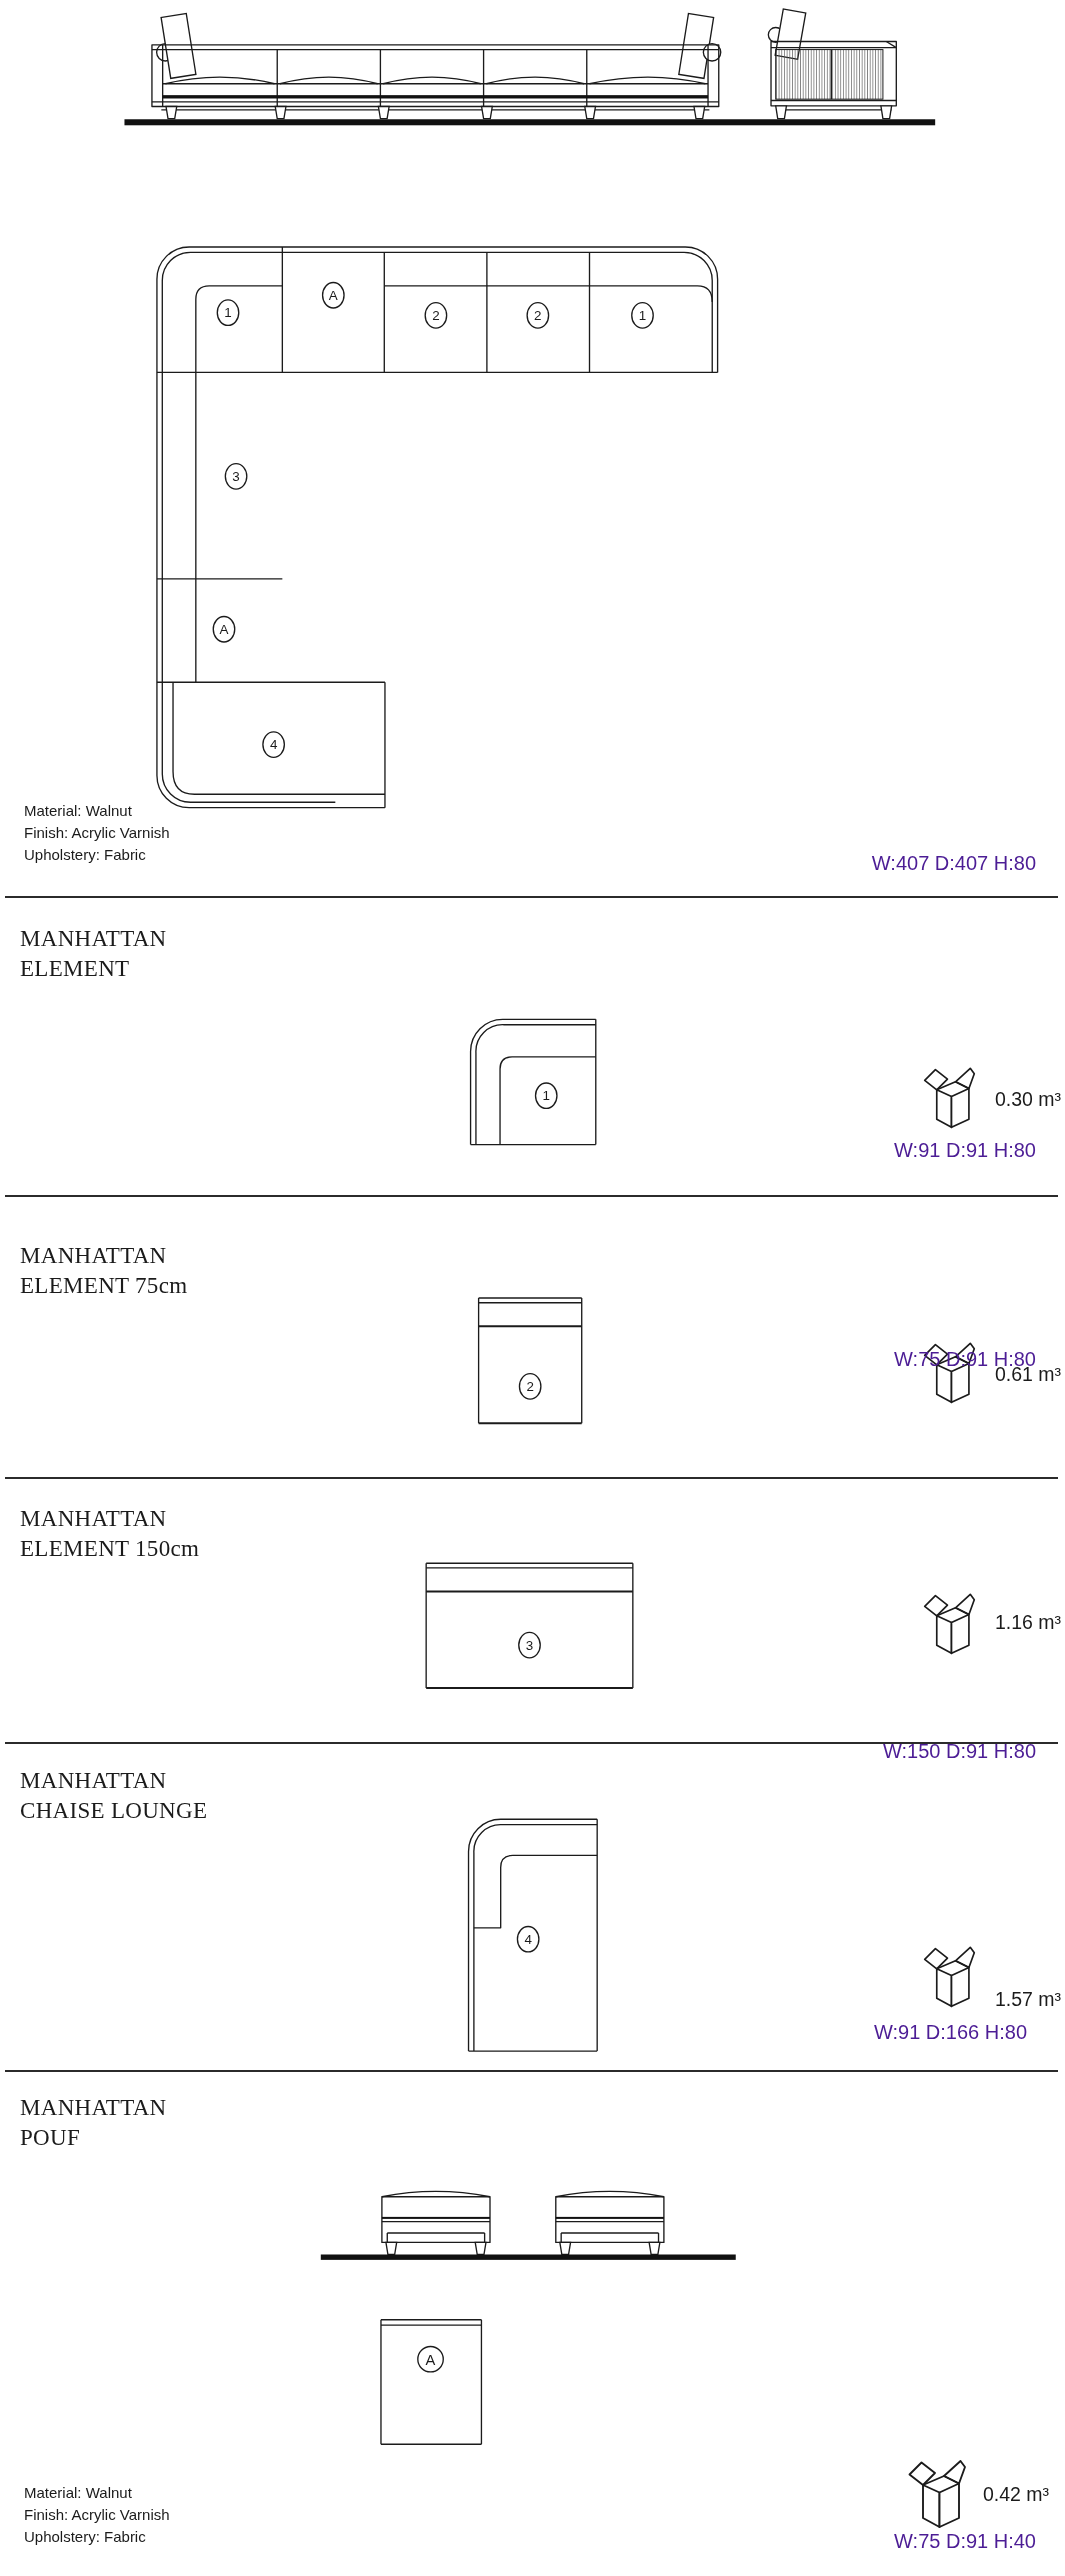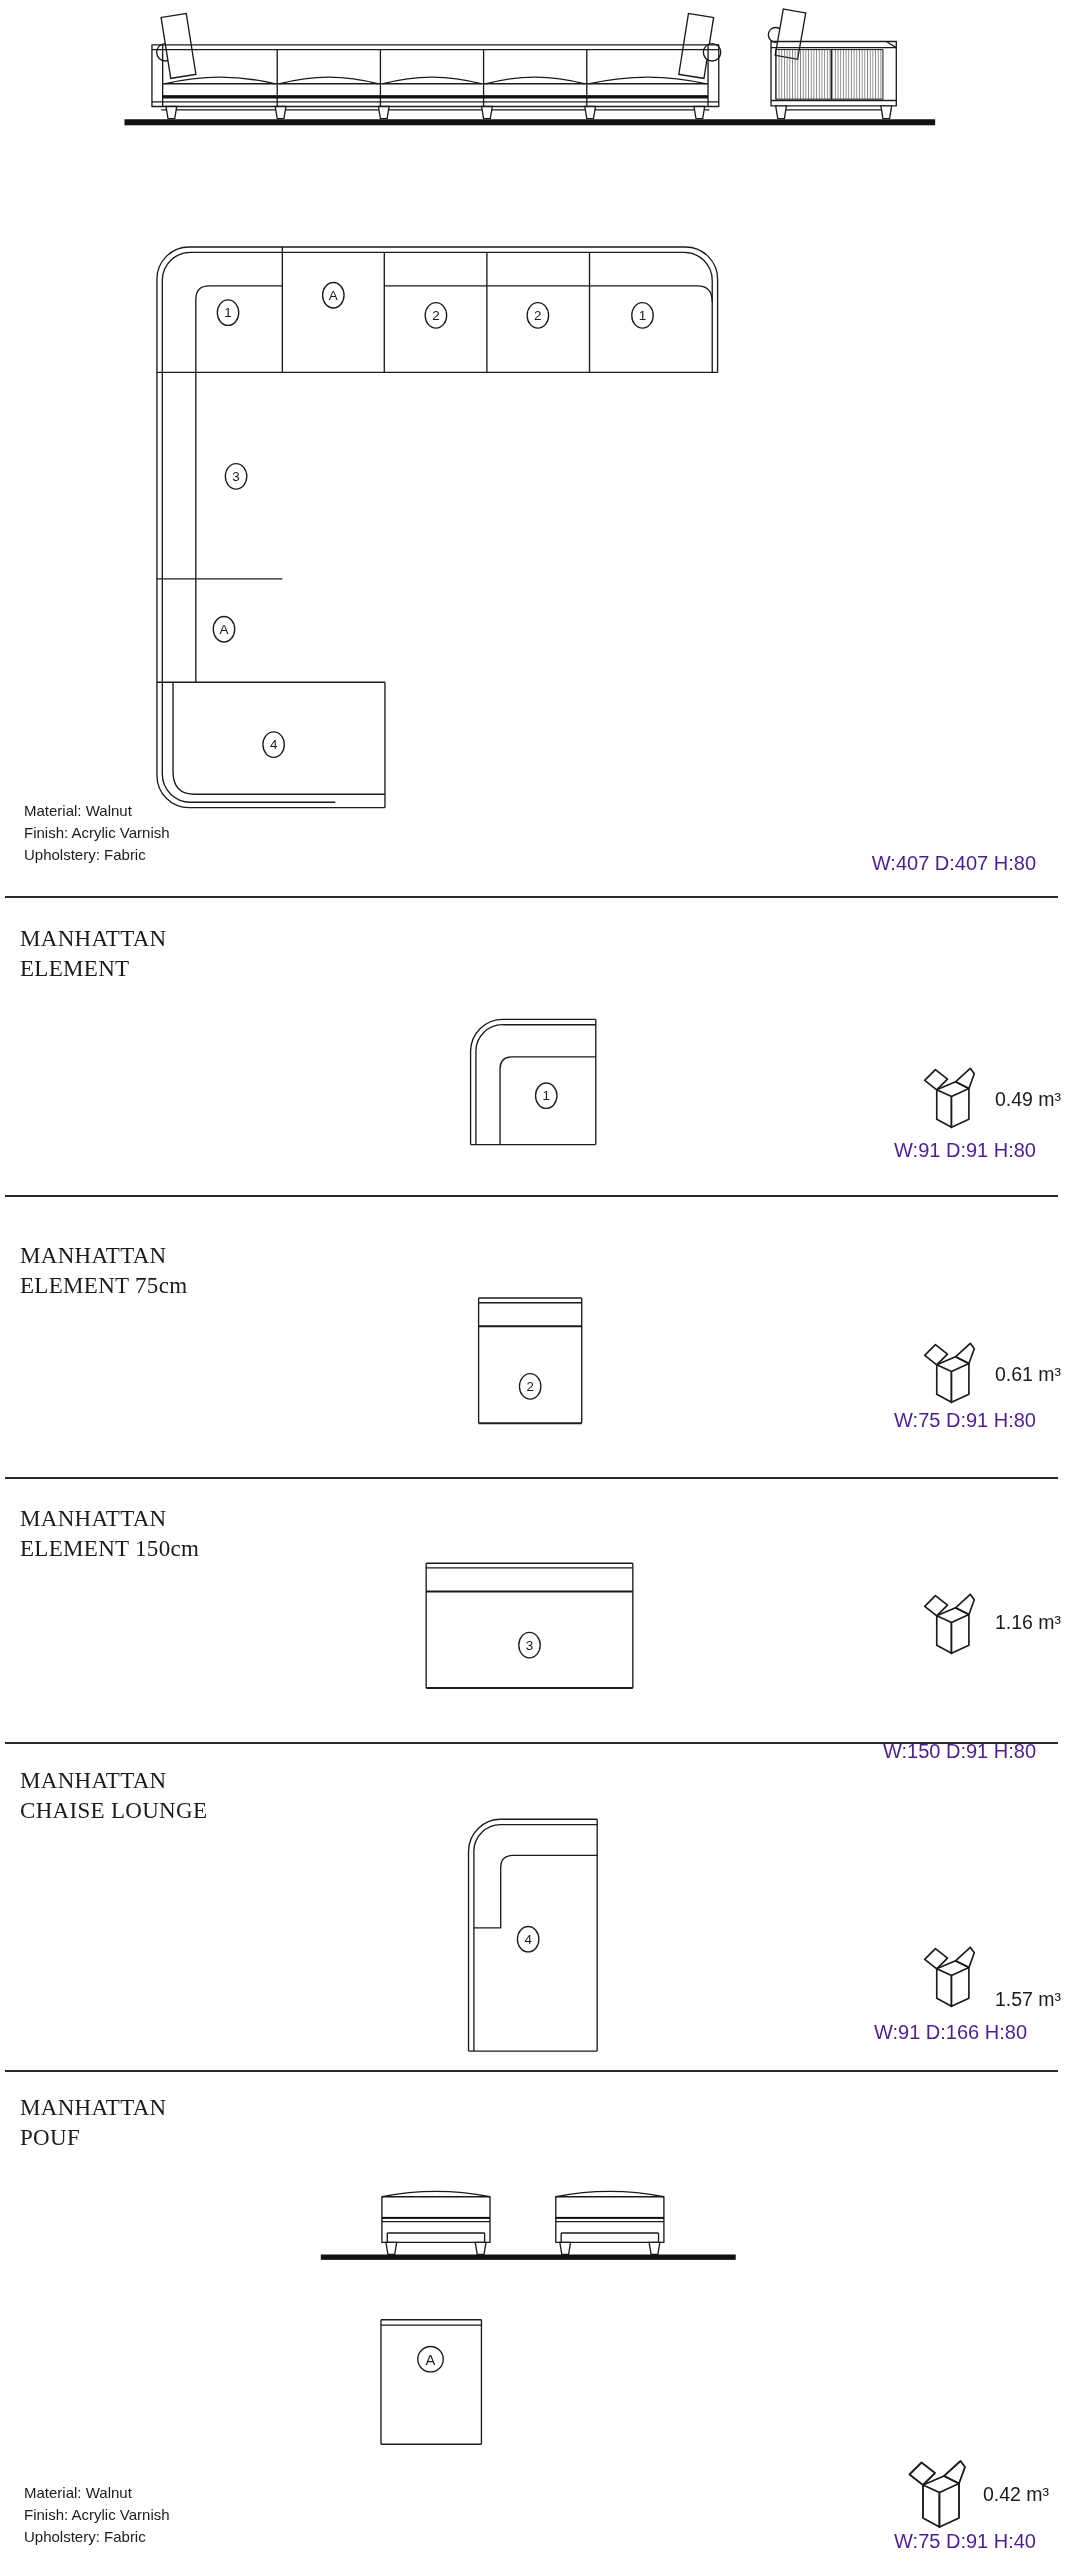--- a/index.html
+++ b/index.html
@@ -156,42 +156,42 @@
     <path class="ln" d="M249 14 H110 A48 48 0 0 0 62 62 V201"></path>
     <path class="ln" d="M249 22 H112 A40 40 0 0 0 70 64 V201"></path>
     <path class="ln" d="M249 70 H124 Q106 70 106 88 V201"></path>
     <path class="ln" d="M249 14 V201 M62 201 H249"></path>
     <ellipse class="ln" cx="175" cy="128" rx="16" ry="19"></ellipse>
     <text class="lbl" x="175" y="128" text-anchor="middle" dominant-baseline="central">1</text>
   </svg>
   <svg class="abs" style="left:918px;top:1063px" width="67" height="67" viewBox="0 0 100 100">
       <use href="#boxicon"></use>
     </svg>
-  <div class="abs vol" style="left:995px;top:1088px">0.49 m³</div>
+  <div class="abs vol" style="left:995px;top:1088px">0.30 m³</div>
   <div class="abs dims" style="right:29px;top:1139px">W:91 D:91 H:80</div>
 
   <div class="divider" style="top:1195px"></div>
 
   <div class="abs heading" style="left:20px;top:1241px">
     <span>MANHATTAN</span>
     <span>ELEMENT 75cm</span>
   </div>
   <svg class="abs" style="left:429px;top:1288px" width="201" height="154" viewBox="0 0 300 230">
     <path class="ln" d="M74 15 H228 M74 22 H228"></path>
     <path class="lnw" d="M74 57 H228"></path>
     <path class="ln" d="M74 15 V202 M228 15 V202"></path>
     <path class="lnw" d="M74 202 H228"></path>
     <ellipse class="ln" cx="151" cy="147" rx="16" ry="19"></ellipse>
     <text class="lbl" x="151" y="147" text-anchor="middle" dominant-baseline="central">2</text>
   </svg>
   <svg class="abs" style="left:918px;top:1338px" width="67" height="67" viewBox="0 0 100 100">
       <use href="#boxicon"></use>
     </svg>
   <div class="abs vol" style="left:995px;top:1363px">0.61 m³</div>
-  <div class="abs dims" style="right:29px;top:1409px">W:75 D:91 H:80</div>
+  <div class="abs dims" style="right:29px;top:1348px">W:75 D:91 H:80</div>
 
   <div class="divider" style="top:1477px"></div>
 
   <div class="abs heading" style="left:20px;top:1504px">
     <span>MANHATTAN</span>
     <span>ELEMENT 150cm</span>
   </div>
   <svg class="abs" style="left:402px;top:1553px" width="255" height="148" viewBox="0 0 380 220">
     <path class="ln" d="M36 15 H344 M36 22 H344"></path>
     <path class="lnw" d="M36 57 H344"></path>

